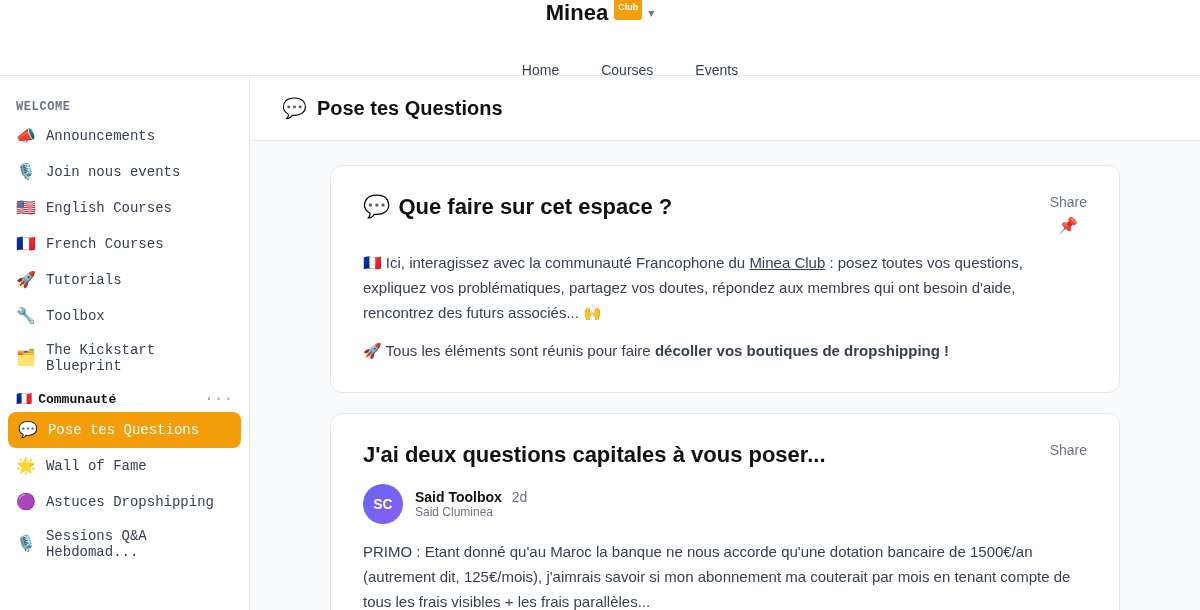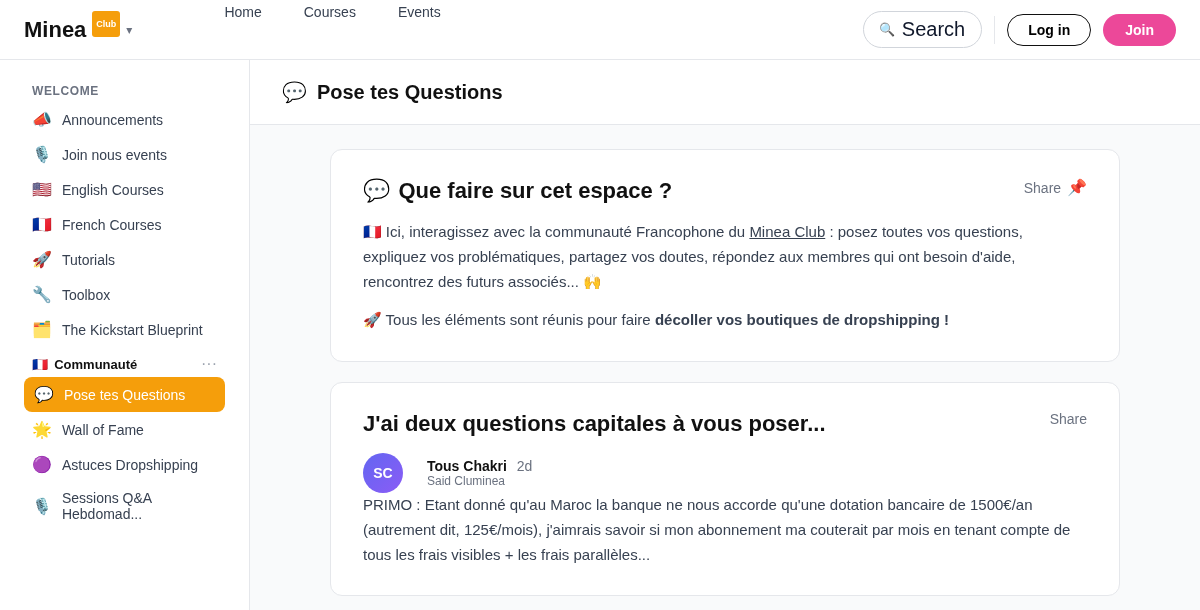--- a/index.html
+++ b/index.html
@@ -1,25 +1,27 @@
 <!DOCTYPE html>
 <html><head>
   <meta charset="utf-8">
   <style>
     * { margin: 0; padding: 0; box-sizing: border-box; }
     body { font-family: -apple-system, BlinkMacSystemFont, 'Segoe UI', sans-serif; background: #fff; height: 610px; overflow: hidden; display: flex; flex-direction: column; }
 
     
     .header {
-      height: 60px;
+      height: 76px;
       border-bottom: 1px solid #e5e7eb;
       display: flex;
+      align-items: center;
       padding: 0 24px;
       gap: 32px;
       flex-shrink: 0;
+      flex-direction: column;
     }
     .logo-area {
       display: flex;
       align-items: center;
       gap: 6px;
       cursor: pointer;
     }
     .logo-text {
       font-size: 22px;
       font-weight: 800;
@@ -95,21 +97,22 @@
       flex: 1;
       overflow: hidden;
     }
 
     
     .sidebar {
       width: 250px;
       flex-shrink: 0;
       overflow-y: auto;
       border-right: 1px solid #e5e7eb;
-      padding: 16px 16px;
+      padding: 16px 0;
+      font-family: Liberation Mono, monospace;
     }
     .sidebar-section-title {
       font-size: 12px;
       font-weight: 700;
       color: #6b7280;
       text-transform: uppercase;
       letter-spacing: 0.05em;
       padding: 8px 16px 4px;
     }
     .sidebar-item {
@@ -196,34 +199,36 @@
       align-items: center;
       gap: 8px;
     }
     .post-share {
       display: flex;
       align-items: center;
       gap: 6px;
       font-size: 14px;
       color: #6b7280;
       cursor: pointer;
+      flex-direction: column;
     }
     .post-body {
       font-size: 15px;
       color: #374151;
       line-height: 1.65;
     }
     .post-body p { margin-bottom: 14px; }
     .post-body p:last-child { margin-bottom: 0; }
     .underline-link { text-decoration: underline; cursor: pointer; }
     .bold-text { font-weight: 700; }
     .post-author-row {
       display: flex;
       align-items: center;
-      gap: 24px;
+      gap: 12px;
+      margin-bottom: 16px;
     }
     .avatar {
       width: 40px;
       height: 40px;
       border-radius: 50%;
       background: linear-gradient(135deg, #6366f1, #8b5cf6);
       display: flex;
       align-items: center;
       justify-content: center;
       color: #fff;
@@ -360,21 +365,21 @@
             <span>J'ai deux questions capitales à vous poser...</span>
           </div>
           <div class="post-share">
             <span>Share</span>
           </div>
         </div>
         <div class="post-author-row">
           <div class="avatar">SC</div>
           <div class="author-info">
             <span class="author-name">
-              <span>Tous Chakri</span>
+              <span>Said Toolbox</span>
               <span style="color:#6b7280;font-weight:400;margin-left:6px;">2d</span>
             </span>
             <span class="author-meta">Said Cluminea</span>
           </div>
         </div>
         <div class="post-body">
           <p>PRIMO : Etant donné qu'au Maroc la banque ne nous accorde qu'une dotation bancaire de 1500€/an (autrement dit, 125€/mois), j'aimrais savoir si mon abonnement ma couterait par mois en tenant compte de tous les frais visibles + les frais parallèles...</p>
         </div>
       </div>
 

